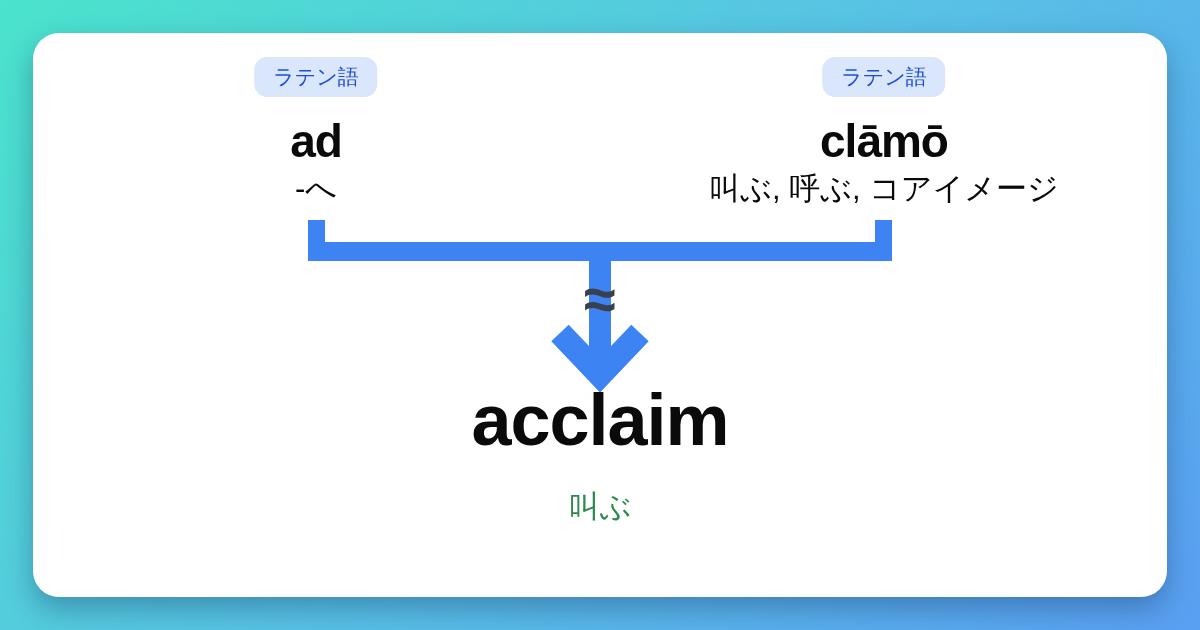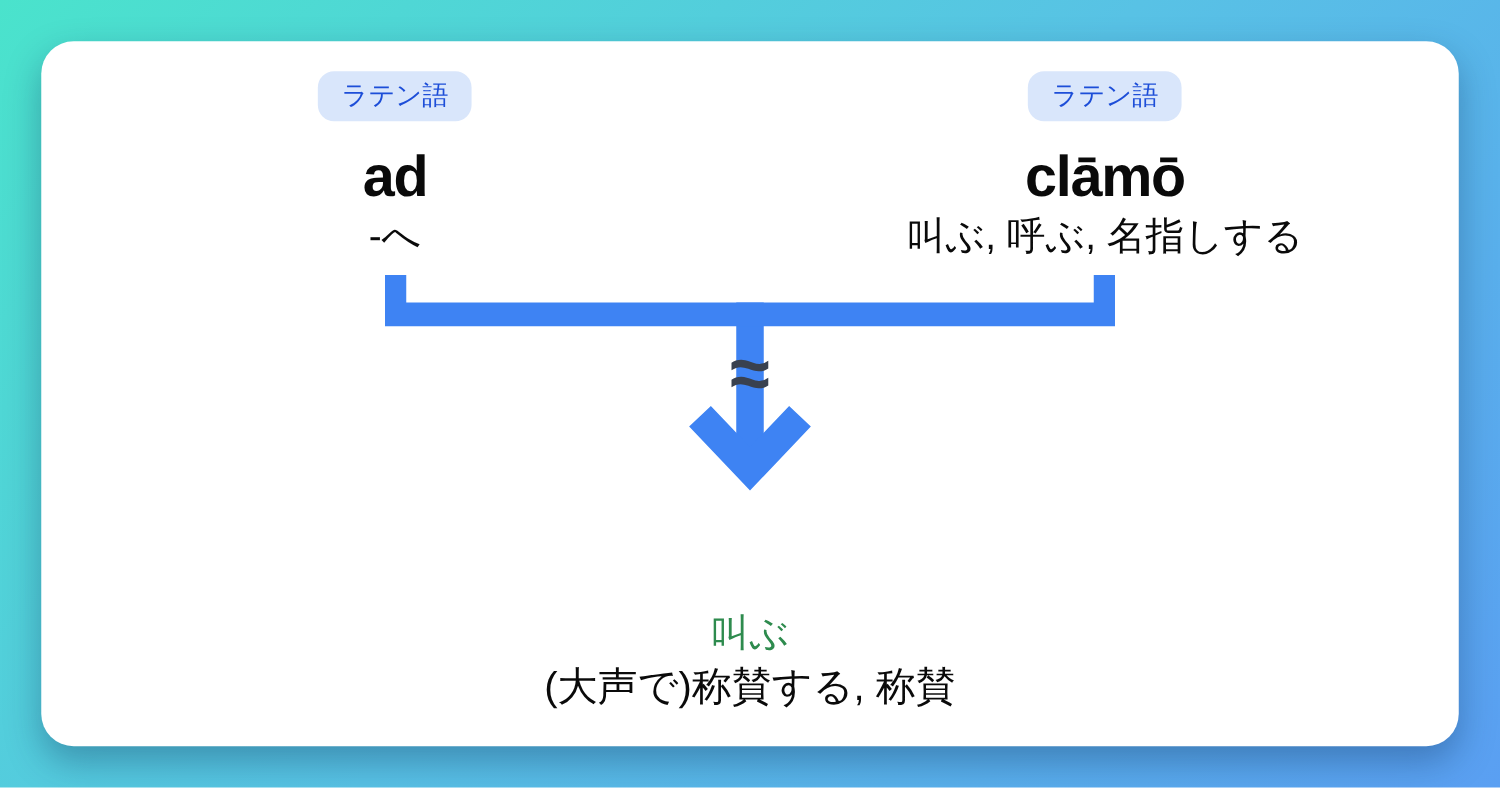--- a/index.html
+++ b/index.html
@@ -113,26 +113,26 @@
 
 <div class="stage">
   <div class="card">
 
     <span class="cx badge badge-left">ラテン語</span>
     <div class="cx origin-word origin-word-left">ad</div>
     <div class="cx origin-gloss origin-gloss-left">-へ</div>
 
     <span class="cx badge badge-right">ラテン語</span>
     <div class="cx origin-word origin-word-right">clāmō</div>
-    <div class="cx origin-gloss origin-gloss-right">叫ぶ, 呼ぶ, 名指しする</div>
+    <div class="cx origin-gloss origin-gloss-right">叫ぶ, 呼ぶ, コアイメージ</div>
 
     <svg class="bracket-svg" viewBox="0 0 600 180" aria-hidden="true">
       <rect x="289" y="27" width="22" height="136" fill="var(--accent-blue)"></rect>
       <polyline points="260,118 300,160 340,118" fill="none" stroke="var(--accent-blue)" stroke-width="24"></polyline>
       <path d="M8,5 h17 v22 h550 v-22 h17 v41 h-584 z" fill="var(--accent-blue)"></path>
     </svg>
 
     <div class="cx approx">≈</div>
 
+    <div class="cx result-word">acclaim</div>
     <div class="cx core-value">叫ぶ</div>
-    <div class="cx result-meaning">(大声で)称賛する, 称賛</div>
   </div>
 </div>
 
 </body></html>

